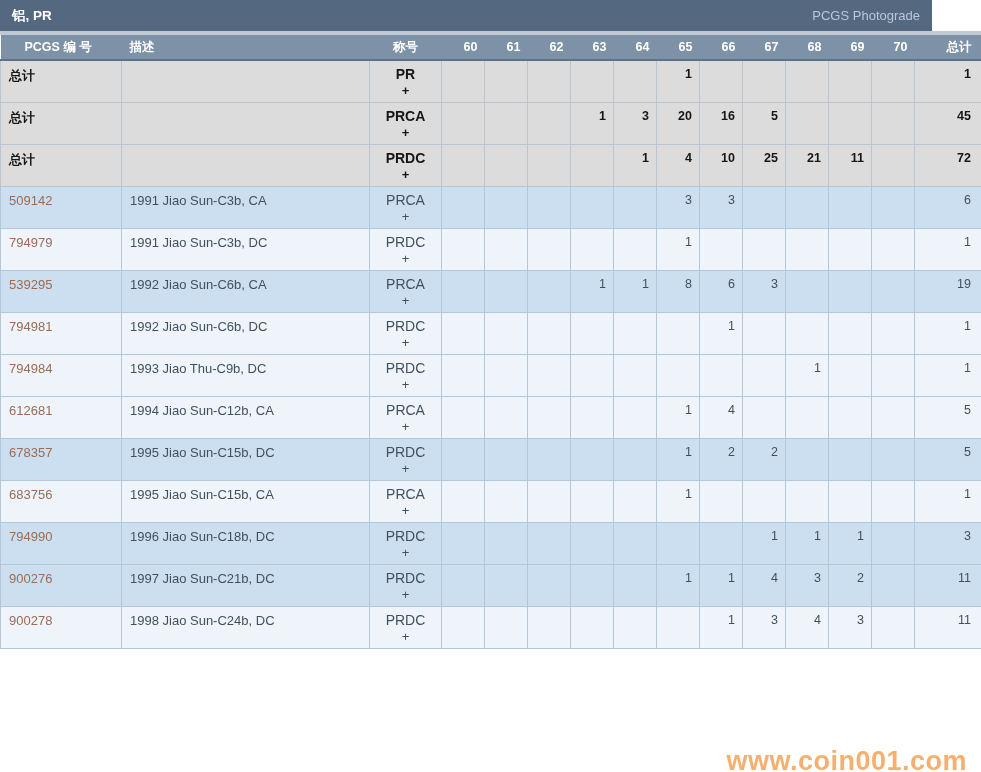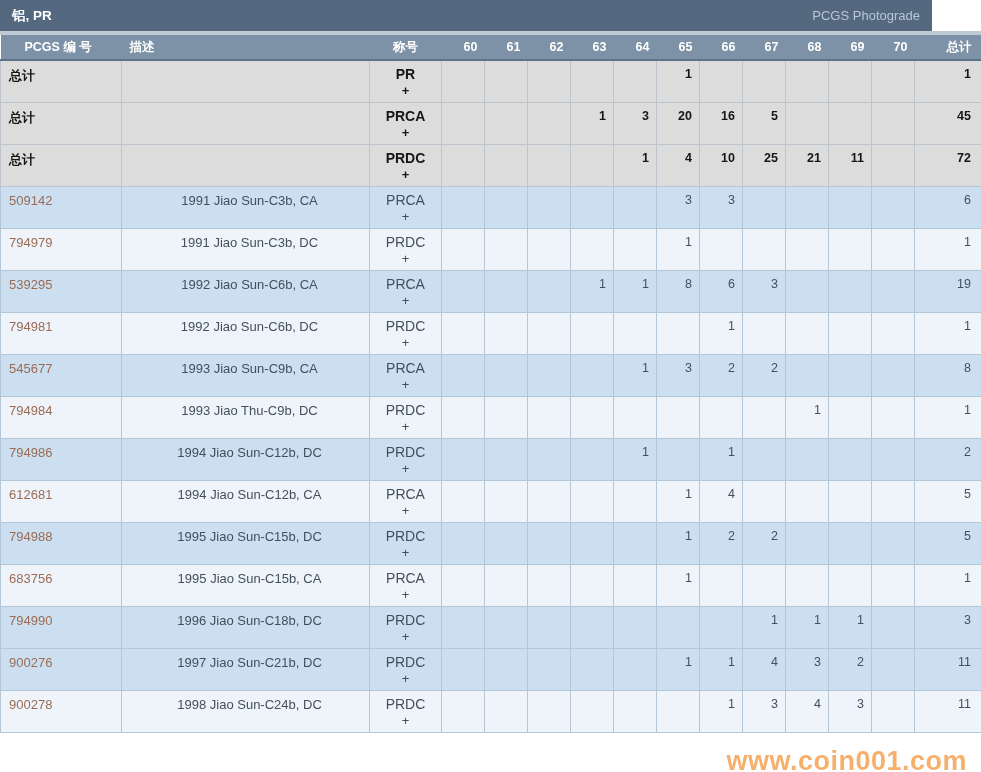--- a/index.html
+++ b/index.html
@@ -37,21 +37,21 @@
     vertical-align: top; padding-top: 6px;
     font-size: 13px; color: #42505e;
     white-space: nowrap; overflow: hidden;
   }
   tr.total-row td { background: #dcdcdc; border-color: #bcc5cd; color: #161616; font-weight: bold; }
   tr.row-blue td { background: #cbdff0; }
   tr.row-pale td { background: #eef4fa; }
 
   td.cell-pcgs { padding-left: 8px; }
   td.cell-pcgs a { color: #9b6c55; text-decoration: none; }
-  td.cell-desc { padding-left: 8px; text-align: center; }
+  td.cell-desc { padding-left: 8px; }
   td.cell-desig { text-align: center; padding-top: 5px; }
   td.cell-desig .desig-name { font-size: 14px; line-height: 16px; }
   td.cell-desig .desig-plus { font-size: 13px; line-height: 17px; }
   td.cell-grade { text-align: right; padding-right: 7px; font-size: 12.5px; }
   td.cell-total { text-align: right; padding-right: 10px; font-size: 12.5px; }
 
   .watermark {
     position: absolute; top: 731px; right: 14px;
     font-size: 27px; font-weight: bold; letter-spacing: 0.5px;
     color: rgba(243, 150, 62, 0.75);
@@ -240,118 +240,78 @@
         <td class="cell-grade"></td>
         <td class="cell-grade"></td>
         <td class="cell-grade"></td>
         <td class="cell-grade">1</td>
         <td class="cell-grade"></td>
         <td class="cell-grade"></td>
         <td class="cell-grade"></td>
         <td class="cell-grade"></td>
         <td class="cell-total">1</td>
       </tr>
-      <tr class="row-blue">
-        <td class="cell-pcgs"><a href="#">545677</a></td>
-        <td class="cell-desc">1993 Jiao Sun-C9b, CA</td>
-        <td class="cell-desig">
-          <div class="desig-name">PRCA</div>
-          <div class="desig-plus">+</div>
-        </td>
-        <td class="cell-grade"></td>
-        <td class="cell-grade"></td>
-        <td class="cell-grade"></td>
-        <td class="cell-grade"></td>
-        <td class="cell-grade">1</td>
-        <td class="cell-grade">3</td>
+      <tr class="row-pale">
+        <td class="cell-pcgs"><a href="#">794984</a></td>
+        <td class="cell-desc">1993 Jiao Thu-C9b, DC</td>
+        <td class="cell-desig">
+          <div class="desig-name">PRDC</div>
+          <div class="desig-plus">+</div>
+        </td>
+        <td class="cell-grade"></td>
+        <td class="cell-grade"></td>
+        <td class="cell-grade"></td>
+        <td class="cell-grade"></td>
+        <td class="cell-grade"></td>
+        <td class="cell-grade"></td>
+        <td class="cell-grade"></td>
+        <td class="cell-grade"></td>
+        <td class="cell-grade">1</td>
+        <td class="cell-grade"></td>
+        <td class="cell-grade"></td>
+        <td class="cell-total">1</td>
+      </tr>
+      <tr class="row-pale">
+        <td class="cell-pcgs"><a href="#">612681</a></td>
+        <td class="cell-desc">1994 Jiao Sun-C12b, CA</td>
+        <td class="cell-desig">
+          <div class="desig-name">PRCA</div>
+          <div class="desig-plus">+</div>
+        </td>
+        <td class="cell-grade"></td>
+        <td class="cell-grade"></td>
+        <td class="cell-grade"></td>
+        <td class="cell-grade"></td>
+        <td class="cell-grade"></td>
+        <td class="cell-grade">1</td>
+        <td class="cell-grade">4</td>
+        <td class="cell-grade"></td>
+        <td class="cell-grade"></td>
+        <td class="cell-grade"></td>
+        <td class="cell-grade"></td>
+        <td class="cell-total">5</td>
+      </tr>
+      <tr class="row-blue">
+        <td class="cell-pcgs"><a href="#">678357</a></td>
+        <td class="cell-desc">1995 Jiao Sun-C15b, DC</td>
+        <td class="cell-desig">
+          <div class="desig-name">PRDC</div>
+          <div class="desig-plus">+</div>
+        </td>
+        <td class="cell-grade"></td>
+        <td class="cell-grade"></td>
+        <td class="cell-grade"></td>
+        <td class="cell-grade"></td>
+        <td class="cell-grade"></td>
+        <td class="cell-grade">1</td>
         <td class="cell-grade">2</td>
         <td class="cell-grade">2</td>
         <td class="cell-grade"></td>
         <td class="cell-grade"></td>
         <td class="cell-grade"></td>
-        <td class="cell-total">8</td>
-      </tr>
-      <tr class="row-pale">
-        <td class="cell-pcgs"><a href="#">794984</a></td>
-        <td class="cell-desc">1993 Jiao Thu-C9b, DC</td>
-        <td class="cell-desig">
-          <div class="desig-name">PRDC</div>
-          <div class="desig-plus">+</div>
-        </td>
-        <td class="cell-grade"></td>
-        <td class="cell-grade"></td>
-        <td class="cell-grade"></td>
-        <td class="cell-grade"></td>
-        <td class="cell-grade"></td>
-        <td class="cell-grade"></td>
-        <td class="cell-grade"></td>
-        <td class="cell-grade"></td>
-        <td class="cell-grade">1</td>
-        <td class="cell-grade"></td>
-        <td class="cell-grade"></td>
-        <td class="cell-total">1</td>
-      </tr>
-      <tr class="row-blue">
-        <td class="cell-pcgs"><a href="#">794986</a></td>
-        <td class="cell-desc">1994 Jiao Sun-C12b, DC</td>
-        <td class="cell-desig">
-          <div class="desig-name">PRDC</div>
-          <div class="desig-plus">+</div>
-        </td>
-        <td class="cell-grade"></td>
-        <td class="cell-grade"></td>
-        <td class="cell-grade"></td>
-        <td class="cell-grade"></td>
-        <td class="cell-grade">1</td>
-        <td class="cell-grade"></td>
-        <td class="cell-grade">1</td>
-        <td class="cell-grade"></td>
-        <td class="cell-grade"></td>
-        <td class="cell-grade"></td>
-        <td class="cell-grade"></td>
-        <td class="cell-total">2</td>
-      </tr>
-      <tr class="row-pale">
-        <td class="cell-pcgs"><a href="#">612681</a></td>
-        <td class="cell-desc">1994 Jiao Sun-C12b, CA</td>
-        <td class="cell-desig">
-          <div class="desig-name">PRCA</div>
-          <div class="desig-plus">+</div>
-        </td>
-        <td class="cell-grade"></td>
-        <td class="cell-grade"></td>
-        <td class="cell-grade"></td>
-        <td class="cell-grade"></td>
-        <td class="cell-grade"></td>
-        <td class="cell-grade">1</td>
-        <td class="cell-grade">4</td>
-        <td class="cell-grade"></td>
-        <td class="cell-grade"></td>
-        <td class="cell-grade"></td>
-        <td class="cell-grade"></td>
-        <td class="cell-total">5</td>
-      </tr>
-      <tr class="row-blue">
-        <td class="cell-pcgs"><a href="#">794988</a></td>
-        <td class="cell-desc">1995 Jiao Sun-C15b, DC</td>
-        <td class="cell-desig">
-          <div class="desig-name">PRDC</div>
-          <div class="desig-plus">+</div>
-        </td>
-        <td class="cell-grade"></td>
-        <td class="cell-grade"></td>
-        <td class="cell-grade"></td>
-        <td class="cell-grade"></td>
-        <td class="cell-grade"></td>
-        <td class="cell-grade">1</td>
-        <td class="cell-grade">2</td>
-        <td class="cell-grade">2</td>
-        <td class="cell-grade"></td>
-        <td class="cell-grade"></td>
-        <td class="cell-grade"></td>
         <td class="cell-total">5</td>
       </tr>
       <tr class="row-pale">
         <td class="cell-pcgs"><a href="#">683756</a></td>
         <td class="cell-desc">1995 Jiao Sun-C15b, CA</td>
         <td class="cell-desig">
           <div class="desig-name">PRCA</div>
           <div class="desig-plus">+</div>
         </td>
         <td class="cell-grade"></td>

